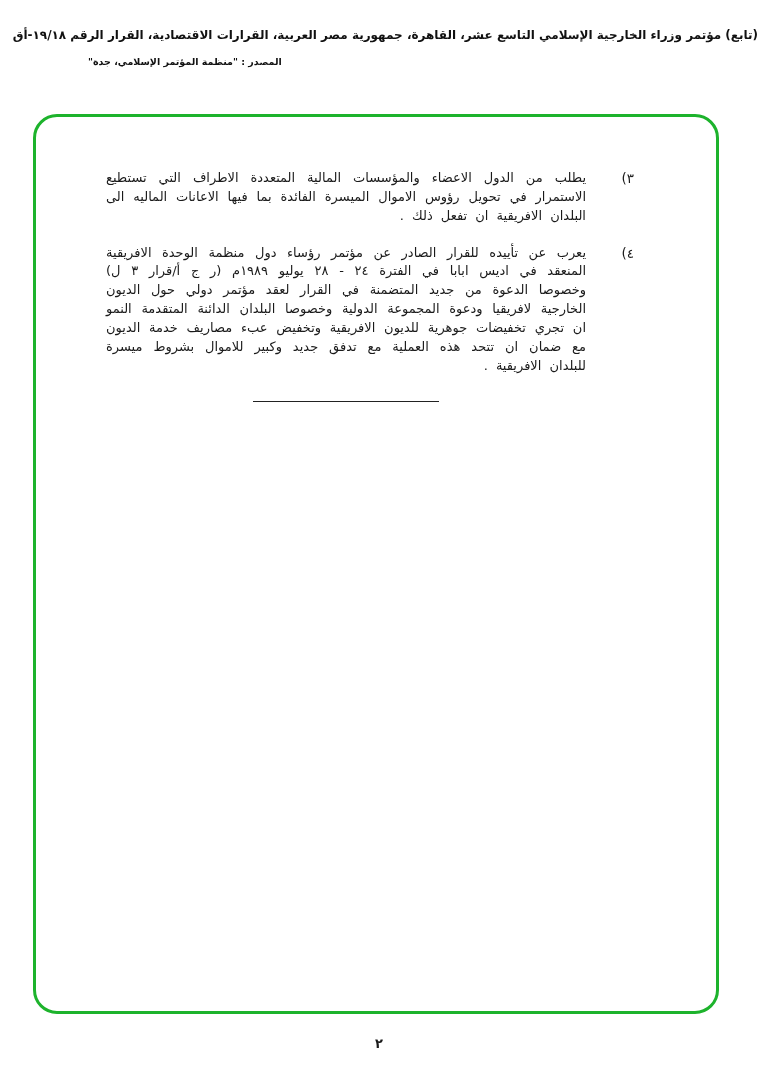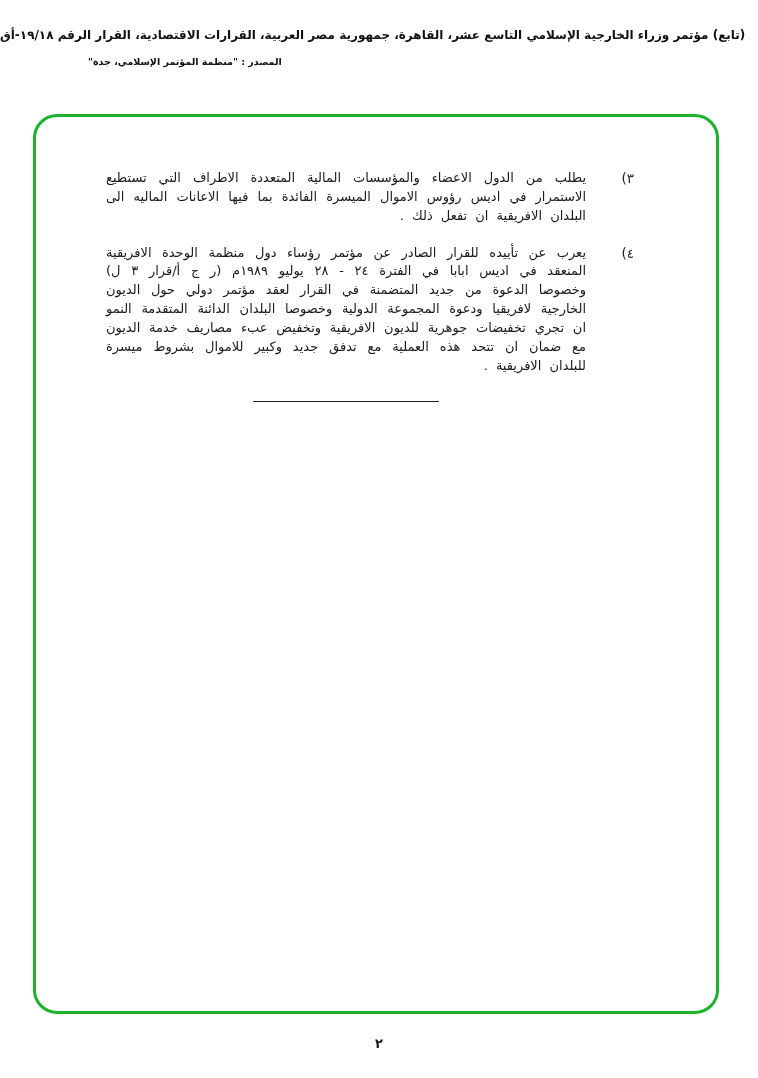--- a/index.html
+++ b/index.html
@@ -14,21 +14,21 @@
     background:#ffffff;
     font-family:"DejaVu Sans", sans-serif;
     color:var(--ink);
     overflow:hidden;
   }
   .header-title{
     position:absolute;
     top:28px;
     left:0;
     width:100%;
-    text-align:left;
+    text-align:right;
     direction:rtl;
     font-weight:bold;
     font-size:12px;
     white-space:nowrap;
     color:#111;
   }
   .header-source{
     position:absolute;
     top:56px;
     left:88px;
@@ -95,21 +95,21 @@
 
   <div class="header-title">(تابع) مؤتمر وزراء الخارجية الإسلامي التاسع عشر، القاهرة، جمهورية مصر العربية، القرارات الاقتصادية، القرار الرقم ١٩/١٨-أق</div>
 
   <div class="header-source">المصدر : "منظمة المؤتمر الإسلامي، جدة"</div>
 
   <div class="page-border">
     <div class="content">
 
       <div class="item">
         <span class="item-number">٣)</span>
-        <span class="item-text">يطلب من الدول الاعضاء والمؤسسات المالية المتعددة الاطراف التي تستطيع الاستمرار في اديس رؤوس الاموال الميسرة الفائدة بما فيها الاعانات الماليه الى البلدان الافريقية ان تفعل ذلك .</span>
+        <span class="item-text">يطلب من الدول الاعضاء والمؤسسات المالية المتعددة الاطراف التي تستطيع الاستمرار في تحويل رؤوس الاموال الميسرة الفائدة بما فيها الاعانات الماليه الى البلدان الافريقية ان تفعل ذلك .</span>
       </div>
 
       <div class="item">
         <span class="item-number">٤)</span>
         <span class="item-text">يعرب عن تأييده للقرار الصادر عن مؤتمر رؤساء دول منظمة الوحدة الافريقية المنعقد في اديس ابابا في الفترة ٢٤ - ٢٨ يوليو ١٩٨٩م (ر ج أ/قرار ٣ ل) وخصوصا الدعوة من جديد المتضمنة في القرار لعقد مؤتمر دولي حول الديون الخارجية لافريقيا ودعوة المجموعة الدولية وخصوصا البلدان الدائنة المتقدمة النمو ان تجري تخفيضات جوهرية للديون الافريقية وتخفيض عبء مصاريف خدمة الديون مع ضمان ان تتحد هذه العملية مع تدفق جديد وكبير للاموال بشروط ميسرة للبلدان الافريقية .</span>
       </div>
 
       <div class="divider"></div>
 
     </div>

